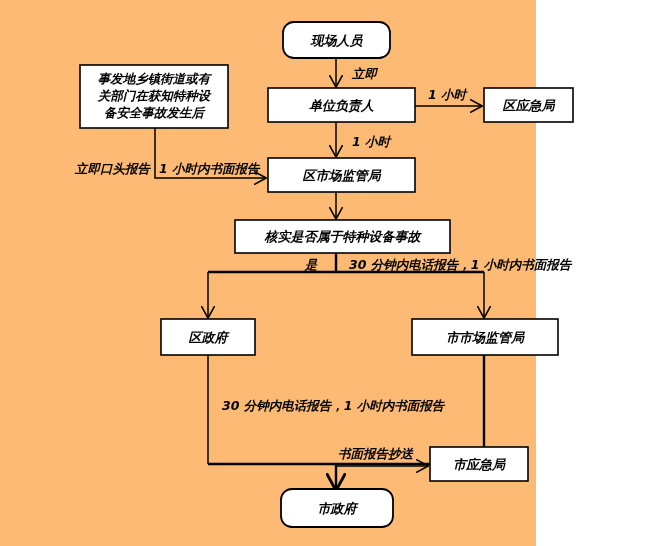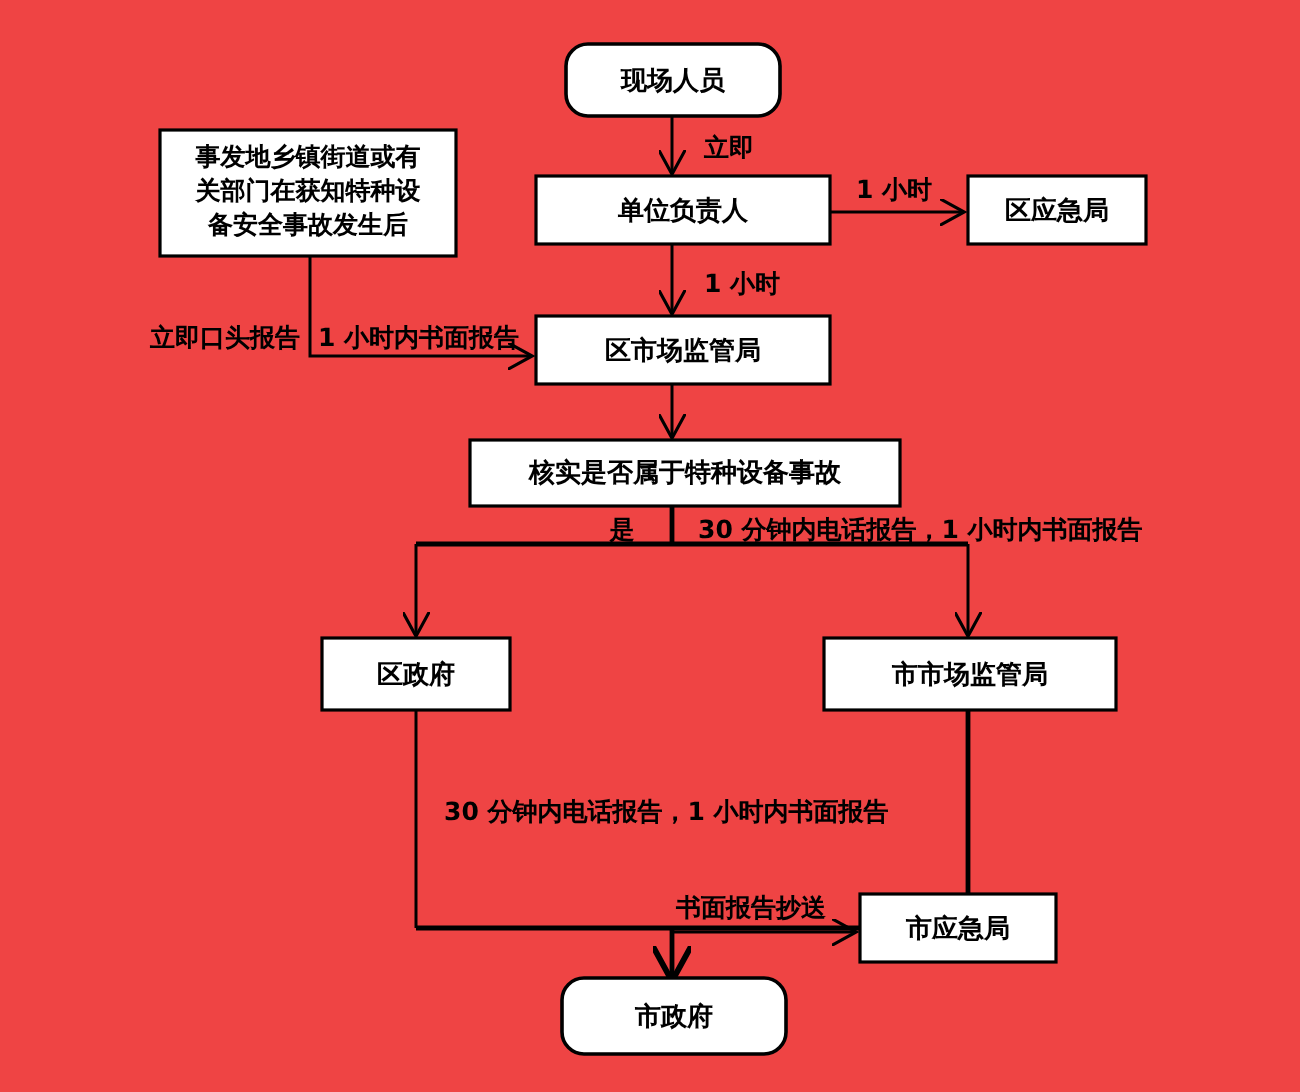--- a/index.html
+++ b/index.html
@@ -8,23 +8,24 @@
     background: #ffffff;
   }
   body {
     width: 650px;
     height: 546px;
     font-family: "DejaVu Sans", "Liberation Sans", sans-serif;
     overflow: hidden;
   }
   #flowchart-root {
     position: relative;
-    width: 650px;
+    width: 536px;
     height: 546px;
-    background: #ef4444;
+    background: #fdba74;
+    font-style: italic;
   }
   svg.diagram {
     display: block;
     width: 650px;
     height: 546px;
   }
   .node-rect {
     fill: #ffffff;
     stroke: #000000;
     stroke-width: 1.6;

